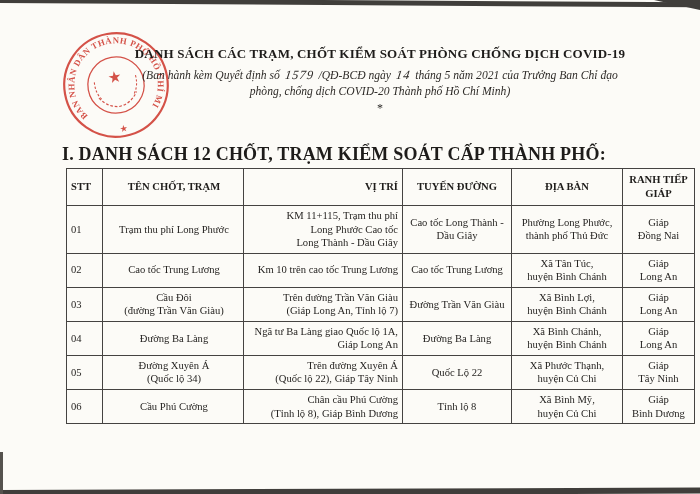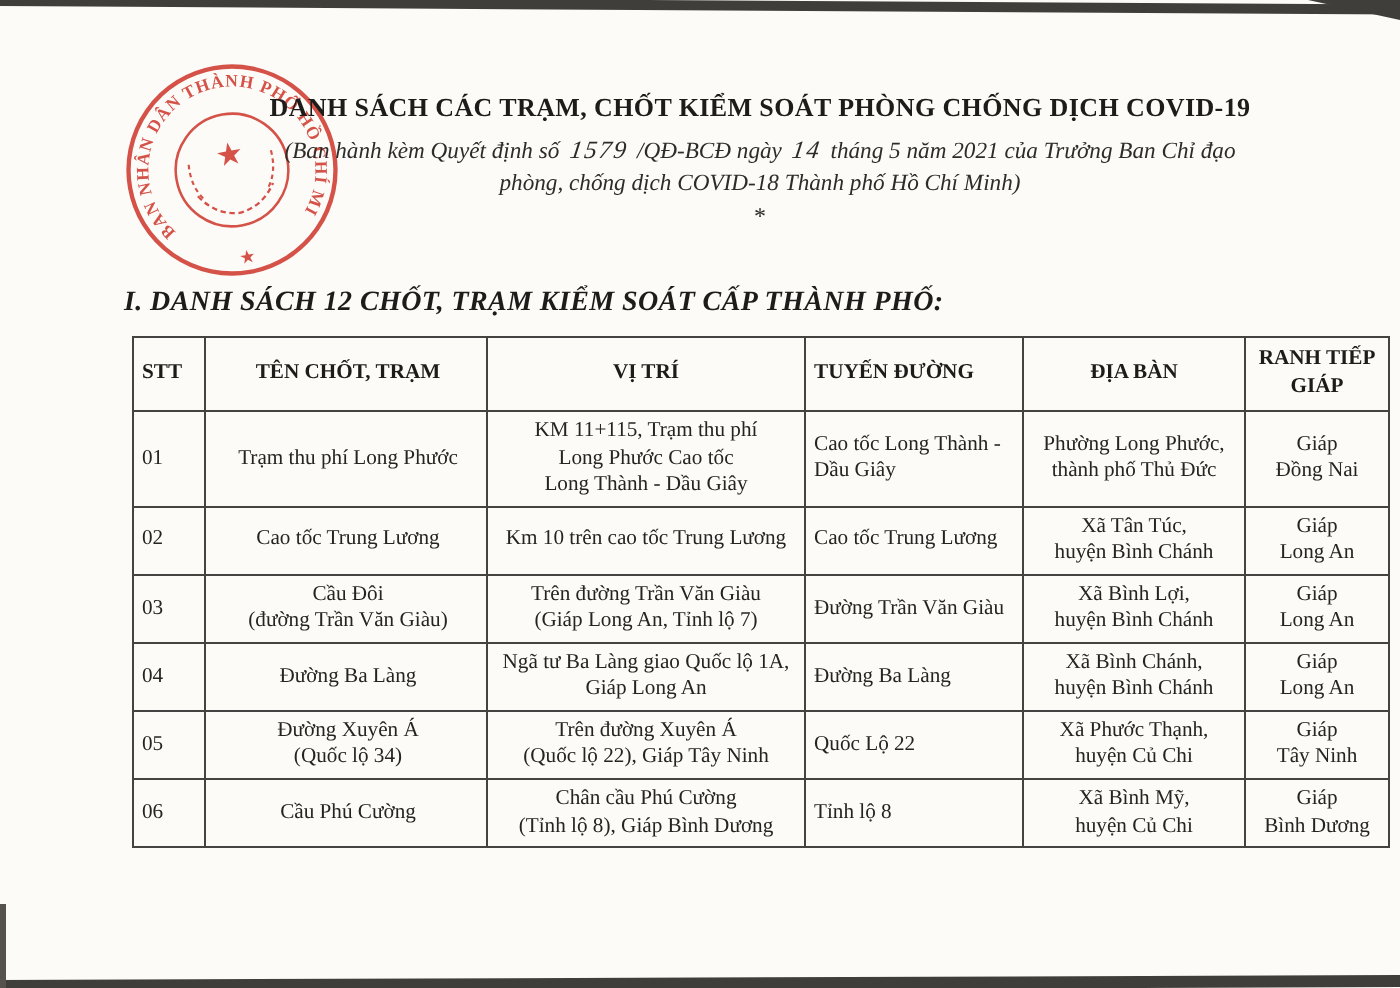--- a/index.html
+++ b/index.html
@@ -17,31 +17,31 @@
   .edge-left-sliver{position:absolute;left:0;bottom:0;width:3px;height:42px;background:#55524e;}
   
   .seal{position:absolute;left:56px;top:26px;width:120px;height:118px;transform:rotate(-10deg);opacity:0.88;z-index:1;}
   
   .doc-header{position:absolute;left:116px;top:46px;width:528px;text-align:center;z-index:2;}
   .title-line{font-weight:bold;font-size:13px;letter-spacing:0.2px;line-height:1.3;color:#1e1c1a;}
   .subtitle{font-style:italic;font-size:11.6px;line-height:1.38;margin-top:4px;color:#2e2b28;}
   .hand{font-size:12.5px;letter-spacing:1px;transform:skewX(-8deg);display:inline-block;padding:0 2px;}
   .sep-star{font-size:12px;margin-top:2px;line-height:1;}
   
-  .section-title{position:absolute;left:62px;top:144px;font-weight:bold;font-size:14px;letter-spacing:0.2px;color:#1e1c1a;z-index:2;font-style:italic;}
+  .section-title{position:absolute;left:62px;top:144px;font-weight:bold;font-size:18px;letter-spacing:0.2px;color:#1e1c1a;z-index:2;}
   
   .tbl-wrap{position:absolute;left:66px;top:168px;width:572px;z-index:2;}
   table{border-collapse:collapse;width:572px;table-layout:fixed;}
   th,td{border:1px solid #454341;padding:3px 4px;font-size:10.6px;line-height:1.28;vertical-align:middle;}
   th{font-weight:bold;text-align:center;height:30px;color:#1e1c1a;}
   td{white-space:pre-line;color:#262422;}
   .c-stt{width:27px;text-align:left;}
   .c-name{width:130px;text-align:center;padding-left:6px;}
-  .c-pos{width:150px;text-align:center;}
-  .c-route{width:100px;text-align:left;}
+  .c-pos{width:150px;text-align:right;}
+  .c-route{width:100px;text-align:center;}
   .c-area{width:102px;text-align:center;}
   .c-border{width:63px;text-align:center;}
   tbody tr{height:34px;}
   tbody tr.tall{height:45px;}
 </style>
 </head>
 <body>
 
 <div class="page"></div>
 <div class="edge-top"></div>
@@ -63,21 +63,21 @@
   <path d="M 44 76 Q 52 88 65 89 Q 78 88 86 76" fill="none" stroke="#cf3b31" stroke-width="1.3" stroke-dasharray="3 2"></path>
   <path d="M 42 58 Q 41 70 47 78" fill="none" stroke="#cf3b31" stroke-width="1.2" stroke-dasharray="2.5 2"></path>
   <path d="M 88 58 Q 89 70 83 78" fill="none" stroke="#cf3b31" stroke-width="1.2" stroke-dasharray="2.5 2"></path>
 </svg>
 
 <div class="doc-header">
   <div class="title-line">DANH SÁCH CÁC TRẠM, CHỐT KIỂM SOÁT PHÒNG CHỐNG DỊCH COVID-19</div>
   <div class="subtitle">
     <span>(Ban hành kèm Quyết định số </span><span class="hand">1579</span><span> /QĐ-BCĐ ngày </span><span class="hand">14</span><span> tháng 5 năm 2021 của Trưởng Ban Chỉ đạo</span>
     <br>
-    <span>phòng, chống dịch COVID-18 Thành phố Hồ Chí Minh)</span>
+    <span>phòng, chống dịch COVID-20 Thành phố Hồ Chí Minh)</span>
   </div>
   <div class="sep-star">*</div>
 </div>
 
 <div class="section-title">I. DANH SÁCH 12 CHỐT, TRẠM KIỂM SOÁT CẤP THÀNH PHỐ:</div>
 
 <div class="tbl-wrap">
   <table>
     <thead>
       <tr>

